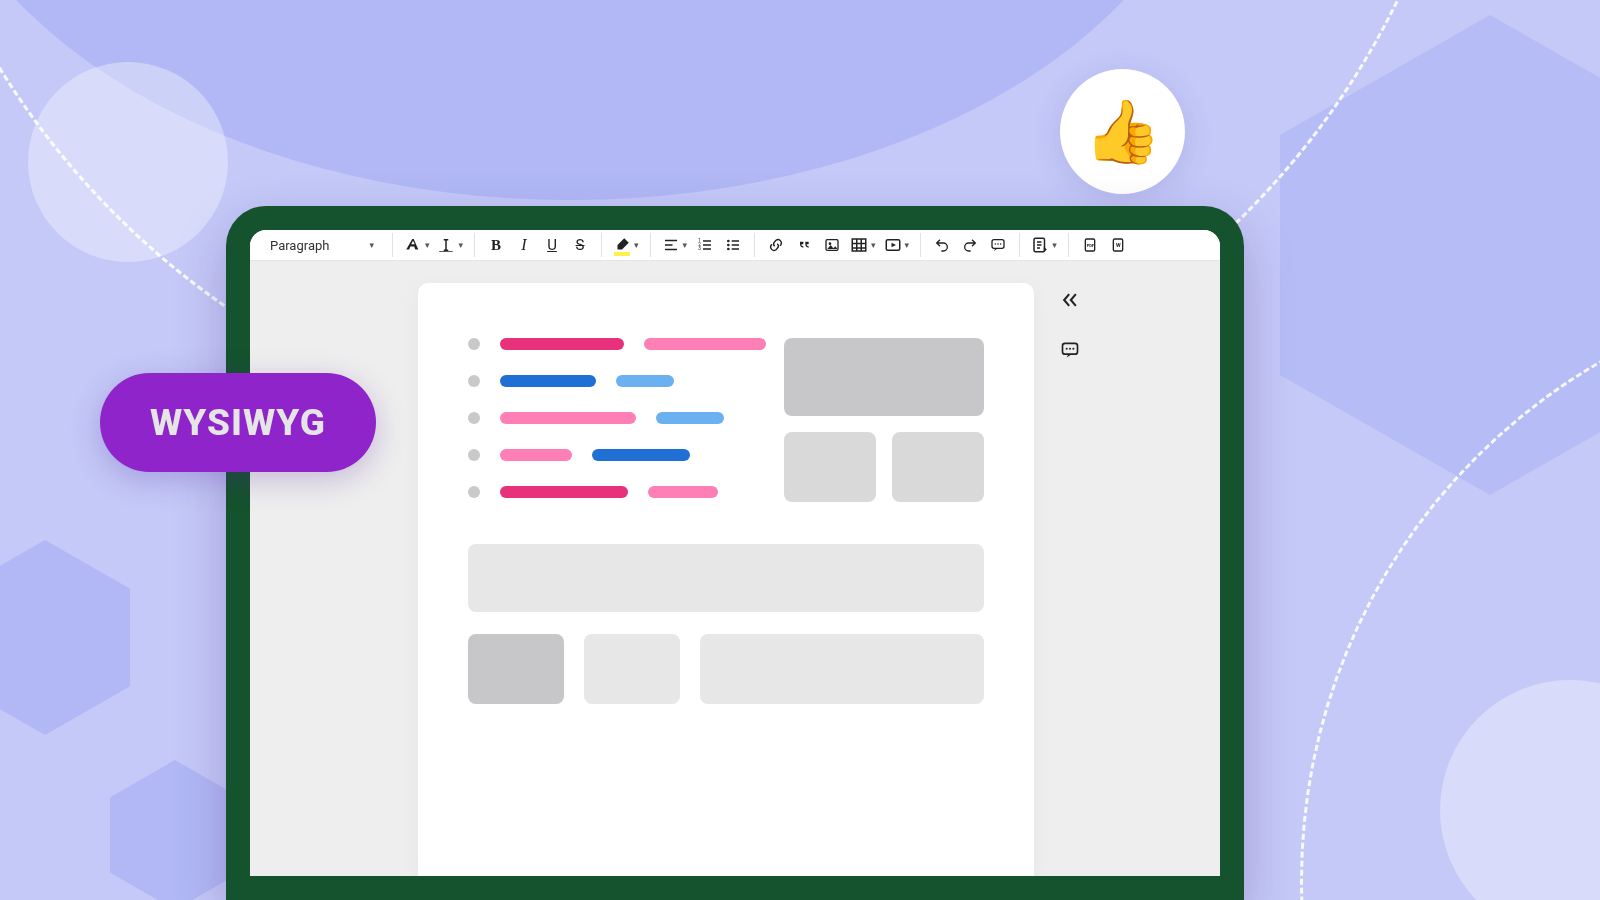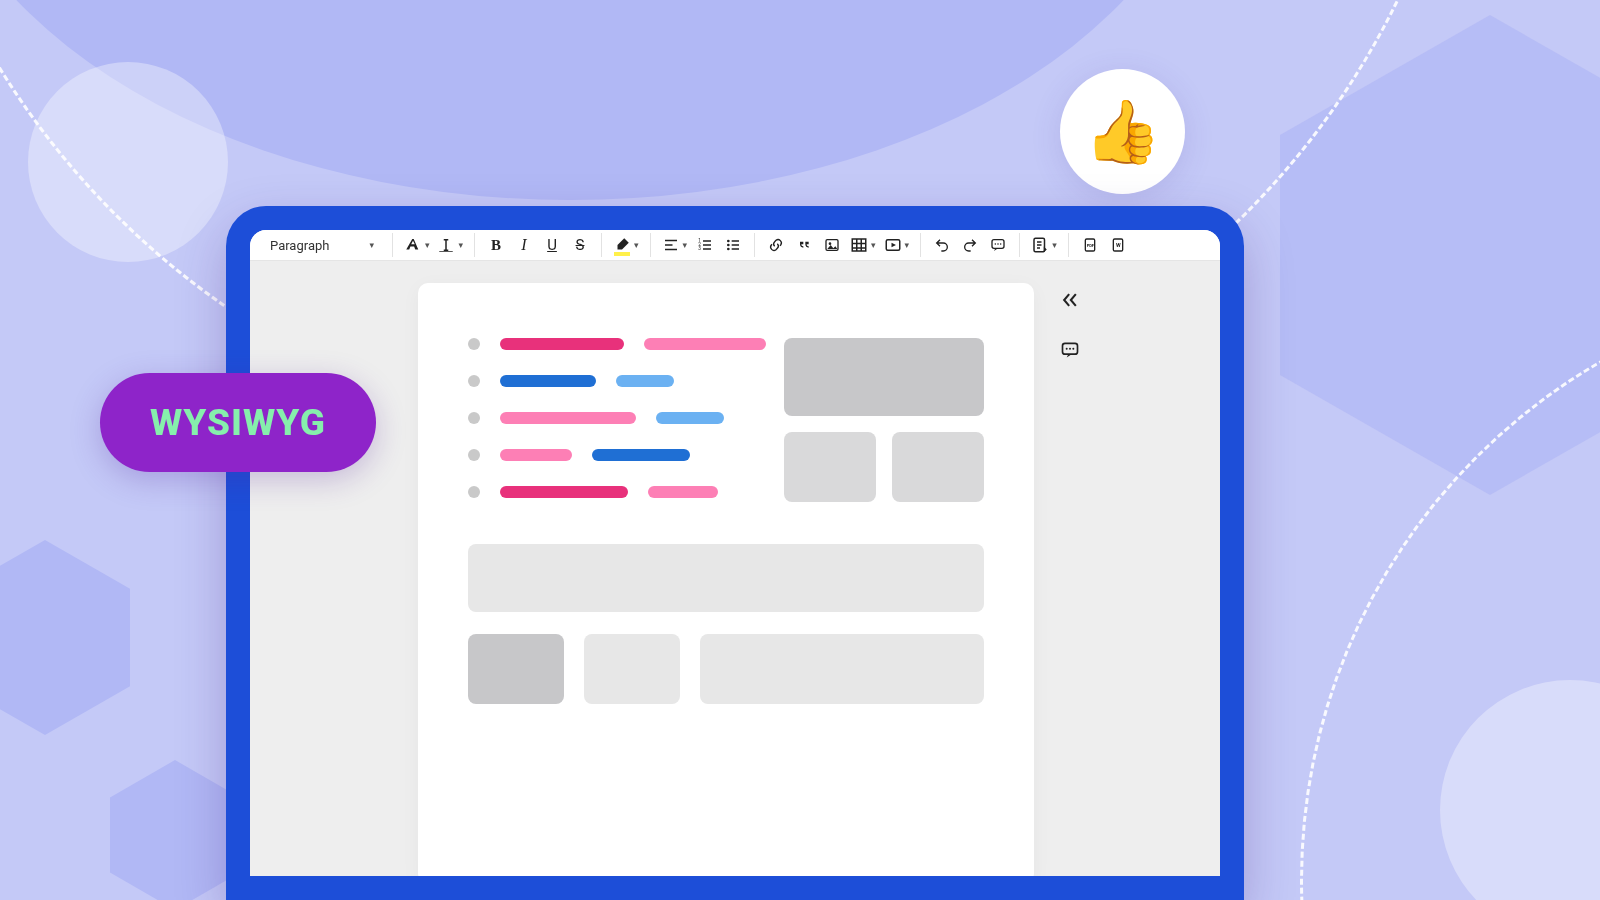--- a/index.html
+++ b/index.html
@@ -103,36 +103,36 @@
     justify-content: center;
     font-size: 62px;
     box-shadow: 0 6px 30px rgba(80,60,160,.15);
   }
   .badge-wysiwyg {
     position: absolute;
     top: 373px;
     left: 100px;
     padding: 28px 50px;
     background: #8e24c9;
-    color: #86efac;
+    color: #e5e5e5;
     font-weight: 800;
     font-size: 37px;
     letter-spacing: 1px;
     border-radius: 60px;
     box-shadow: 0 8px 30px rgba(80,30,150,.25);
   }
 
   
   .editor-frame {
     position: absolute;
     top: 206px;
     left: 226px;
     width: 1018px;
     height: 694px;
-    background: #1d4ed8;
+    background: #14532d;
     border-radius: 40px 40px 0 0;
     padding: 24px;
     box-shadow: 0 20px 50px rgba(60,20,120,.25);
   }
   .editor-inner {
     width: 100%;
     height: 100%;
     background: #eeeeee;
     border-radius: 16px 16px 0 0;
     overflow: hidden;

